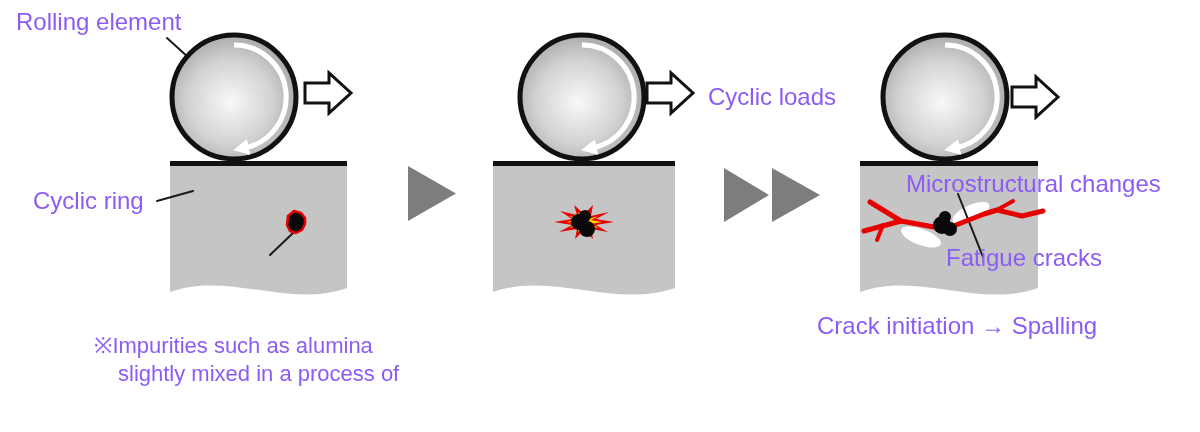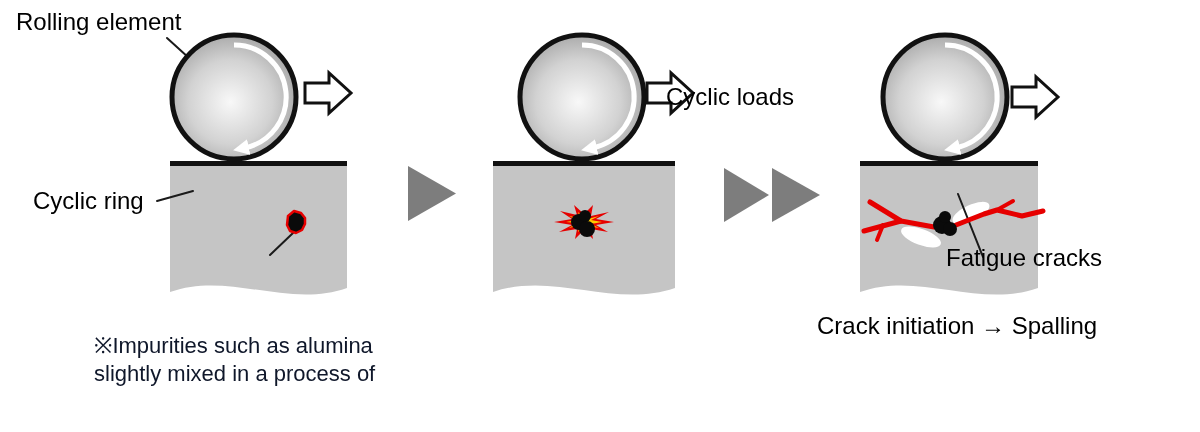--- a/index.html
+++ b/index.html
@@ -7,38 +7,38 @@
     position:relative;
     width:1200px;height:432px;
     background:#ffffff;
     font-family:"Liberation Sans",sans-serif;
     overflow:hidden;
   }
   .stage svg{position:absolute;left:0;top:0;}
   .lbl{
     position:absolute;
     white-space:nowrap;
-    color:#000000;
+    color:#8b5cf6;
     font-size:24px;
     line-height:1.1;
   }
   .ref{
     font-size:15px;
     vertical-align:7px;
     margin-left:1px;
   }
   .footnote{
     position:absolute;
     left:94px;top:332px;
-    color:#0f172a;
+    color:#8b5cf6;
     font-size:22px;
     line-height:28px;
     white-space:nowrap;
   }
-  .footnote .cont{margin-left:0;}
+  .footnote .cont{margin-left:24px;}
 </style>
 </head>
 <body>
 
 <div class="stage">
 
   <svg width="1200" height="432" viewBox="0 0 1200 432">
     <defs>
       <radialGradient id="ballGrad" cx="47%" cy="54%" r="62%">
         <stop offset="0%" stop-color="#f8f8f8"></stop>
@@ -108,21 +108,22 @@
       <path d="M956,225 L984,214 L997,210 L1022,216 L1043,211" fill="none" stroke="#e60000" stroke-width="5" stroke-linecap="round" stroke-linejoin="round"></path>
       <path d="M997,210 L1013,201" fill="none" stroke="#e60000" stroke-width="4" stroke-linecap="round"></path>
       <circle cx="942" cy="225" r="9" fill="#0a0a0a"></circle>
       <circle cx="950" cy="229" r="7" fill="#0a0a0a"></circle>
       <circle cx="945" cy="217" r="6" fill="#0a0a0a"></circle>
     </g>
   </svg>
 
   <div class="lbl" style="left:16px;top:9px">Rolling element</div>
   <div class="lbl" style="left:33px;top:188px">Cyclic ring</div>
-  <div class="lbl" style="left:666px;top:84px">Cyclic loads</div>
+  <div class="lbl" style="left:708px;top:84px">Cyclic loads</div>
+  <div class="lbl" style="left:906px;top:171px">Microstructural changes</div>
   <div class="lbl" style="left:946px;top:245px">Fatigue cracks</div>
   <div class="lbl" style="left:817px;top:313px">Crack initiation → Spalling</div>
 
   <div class="footnote">
     <div>※Impurities such as alumina</div>
     <div class="cont">slightly mixed in a process of</div>
   </div>
 
 </div>
 

